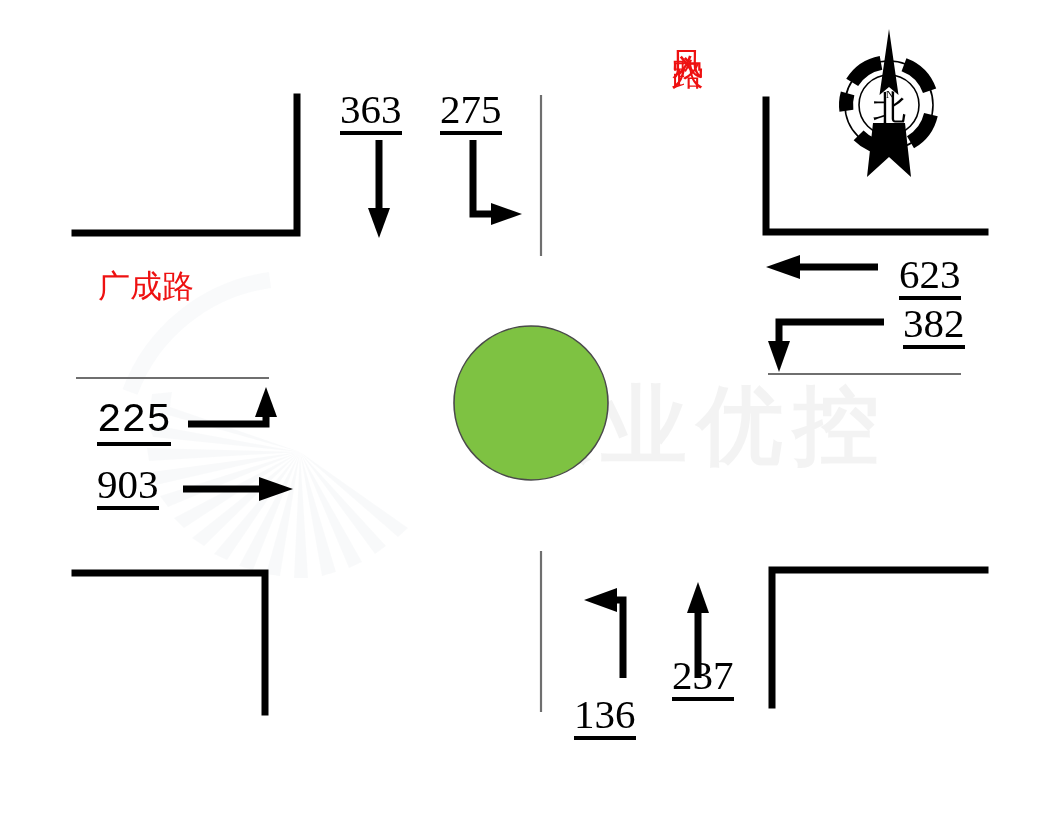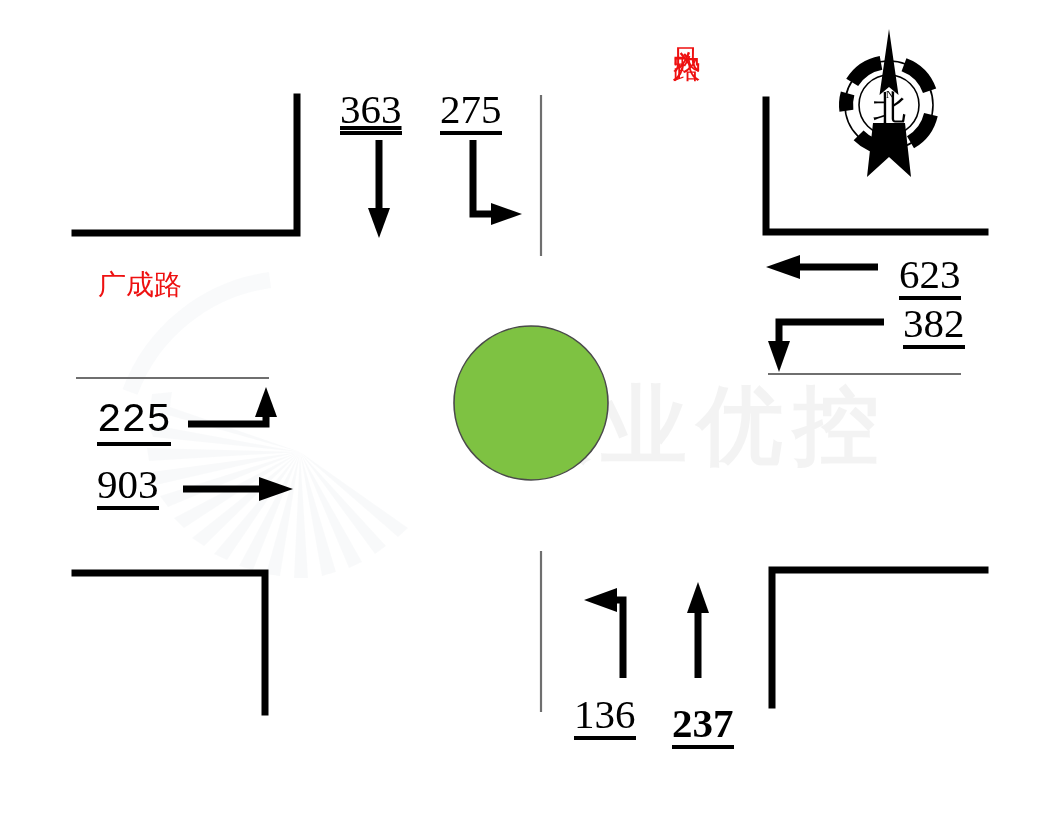--- a/index.html
+++ b/index.html
@@ -37,21 +37,21 @@
     letter-spacing: 0px;
     line-height: 1;
     white-space: nowrap;
     border-bottom: 4px solid #000000;
     padding-bottom: 1px;
   }
   .road-name {
     position: absolute;
     color: #ee1111;
     font-family: "Liberation Serif", "DejaVu Serif", serif;
-    font-size: 28px;
+    font-size: 32px;
     line-height: 1.05;
     white-space: nowrap;
   }
   .road-name.vertical {
     writing-mode: vertical-rl;
     text-orientation: upright;
     letter-spacing: 4px;
     line-height: 1.0;
   }
   .compass-label {
@@ -200,29 +200,29 @@
       <text x="-3" y="-7" font-family="Liberation Serif, serif" font-size="11" fill="#000">N</text>
     </g>
   </svg>
 
   <div class="compass-label" style="left:873px; top:86px;">北</div>
 
   <div class="road-name" style="left:98px; top:270px;">广成路</div>
 
   <div class="road-name vertical" style="left:672px; top:25px;">风穴路</div>
 
-  <div class="num-label" style="left:340px; top:89px;text-decoration:underline;">363</div>
+  <div class="num-label" style="left:340px; top:89px;">363</div>
 
   <div class="num-label" style="left:440px; top:89px;">275</div>
 
   <div class="num-label" style="left:899px; top:246px;margin-top:8px;">623</div>
 
   <div class="num-label" style="left:903px; top:303px;">382</div>
 
   <div class="num-label" style="left:97px; top:400px;font-family:Liberation Mono, monospace;">225</div>
 
   <div class="num-label" style="left:97px; top:464px;">903</div>
 
   <div class="num-label" style="left:574px; top:694px;">136</div>
 
-  <div class="num-label" style="left:672px; top:703px;font-weight:bold;">237</div>
+  <div class="num-label" style="left:672px; top:655px;">237</div>
 
 </div>
 
 </body></html>

